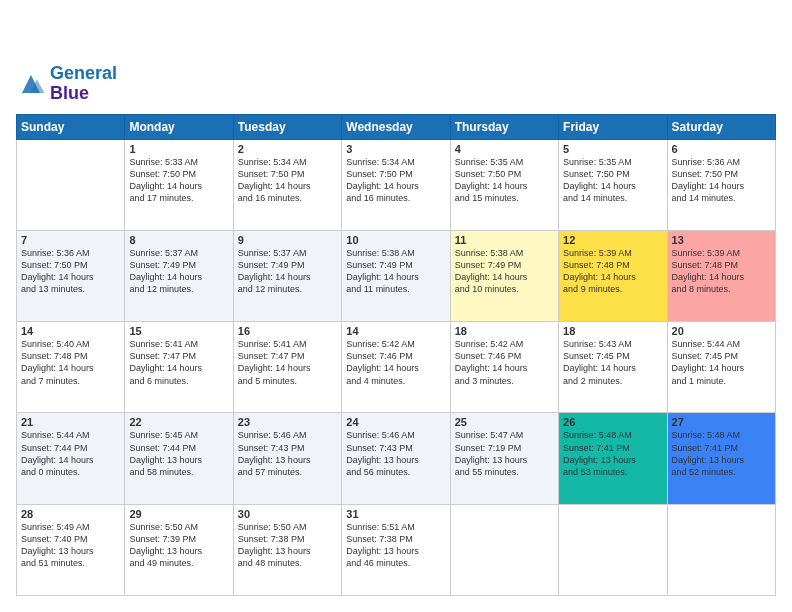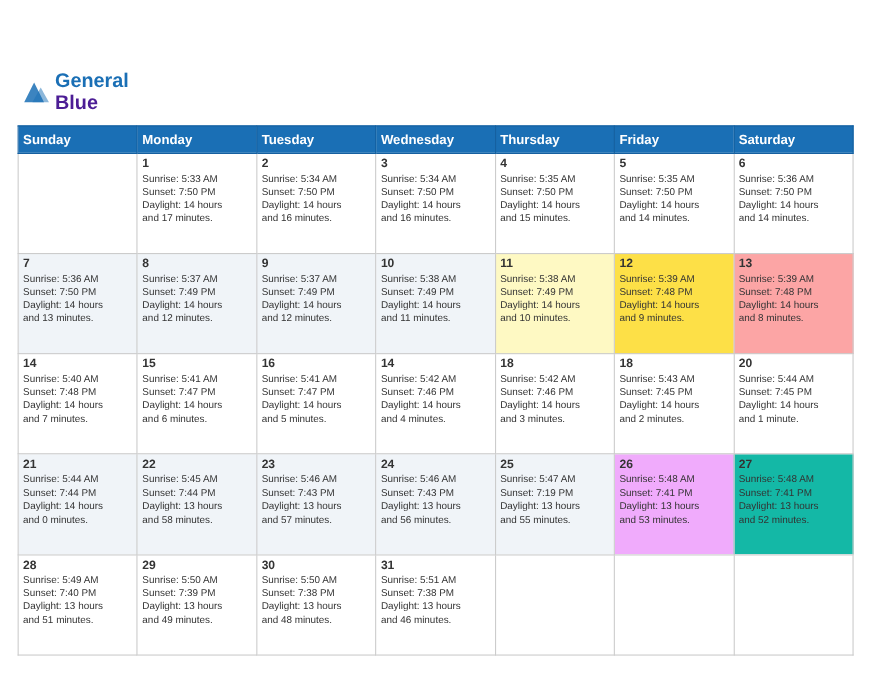--- a/index.html
+++ b/index.html
@@ -308,28 +308,28 @@
 Daylight: 13 hours
 and 56 minutes.</div>
           </td>
           <td style="background: rgb(240, 244, 248);">
             <span class="day-num">25</span>
             <div class="day-info" style="white-space: pre-line;">Sunrise: 5:47 AM
 Sunset: 7:19 PM
 Daylight: 13 hours
 and 55 minutes.</div>
           </td>
-          <td style="background: #f0abfc;">
+          <td style="background: #14b8a6;">
             <span class="day-num">26</span>
             <div class="day-info" style="white-space: pre-line;">Sunrise: 5:48 AM
 Sunset: 7:41 PM
 Daylight: 13 hours
 and 53 minutes.</div>
           </td>
-          <td style="background: #14b8a6;">
+          <td style="background: #3b82f6;">
             <span class="day-num">27</span>
             <div class="day-info" style="white-space: pre-line;">Sunrise: 5:48 AM
 Sunset: 7:41 PM
 Daylight: 13 hours
 and 52 minutes.</div>
           </td>
         </tr>
         <tr>
           <td>
             <span class="day-num">28</span>

